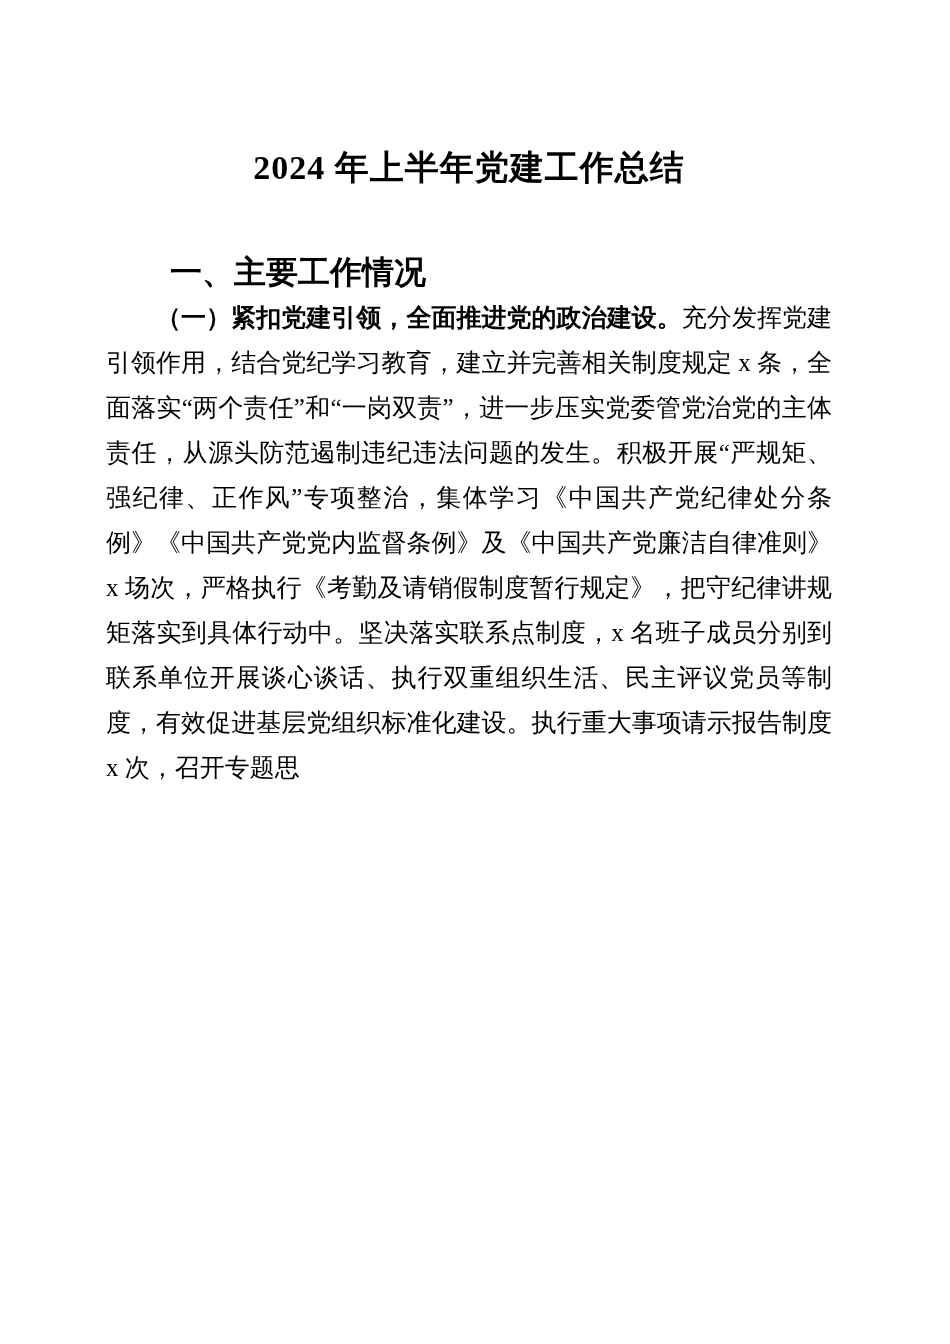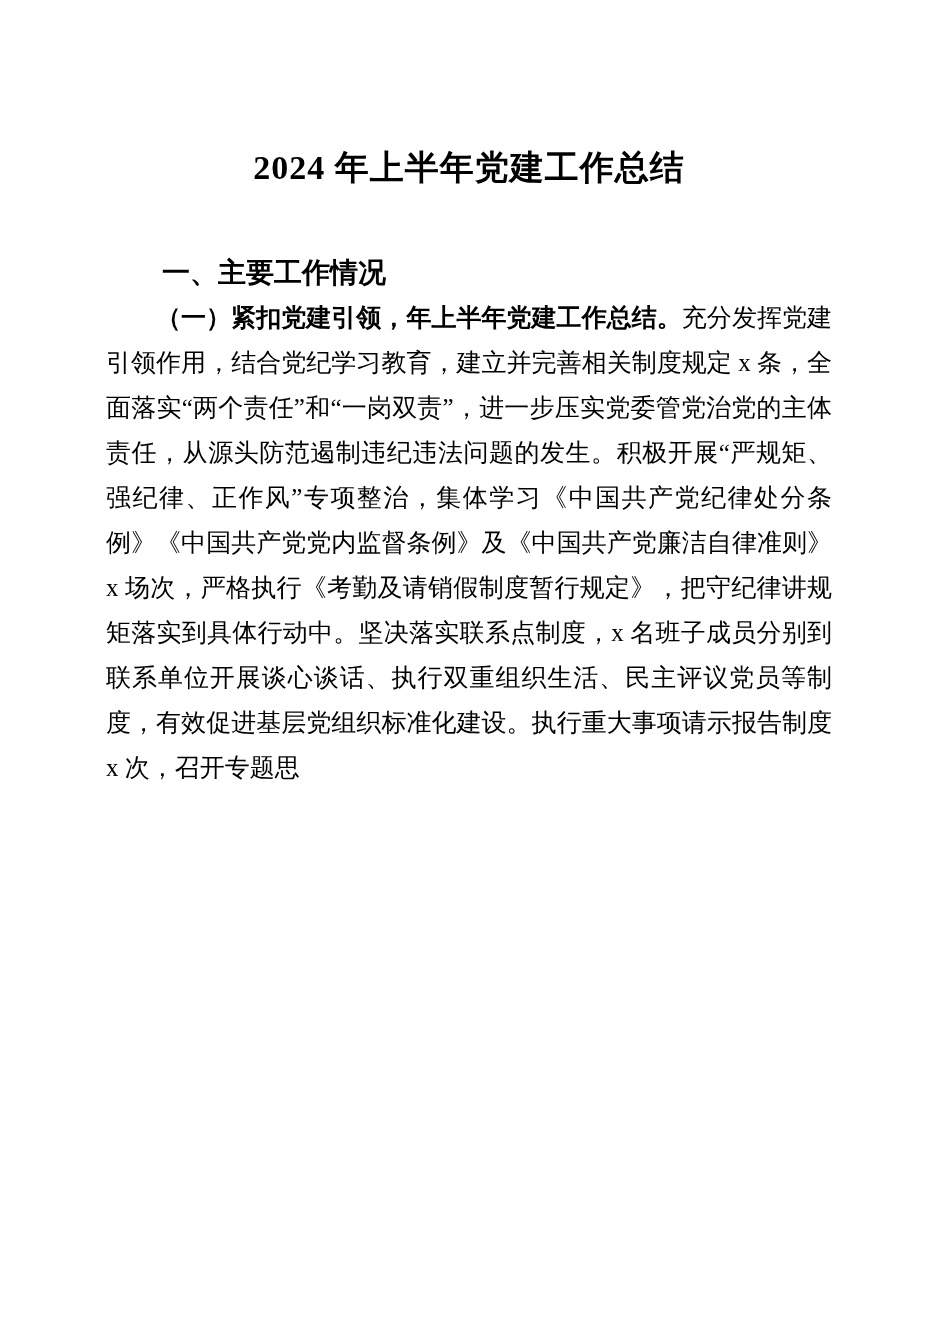--- a/index.html
+++ b/index.html
@@ -33,32 +33,32 @@
     line-height: 45px;
     text-align: justify;
     text-justify: inter-character;
     text-indent: 2em;
     margin: 0;
     word-break: break-all;
   }
   .section-heading {
     font-family: "Liberation Sans", "DejaVu Sans", sans-serif;
     font-weight: bold;
-    font-size: 28px;
+    font-size: 32px;
     line-height: 45px;
     text-indent: 2em;
     margin: 0;
   }
   .para-lead {
     font-weight: bold;
   }
 </style>
 </head>
 <body>
 
 <div class="page">
   <h1 class="doc-title">2024 年上半年党建工作总结</h1>
 
 
   <h2 class="section-heading">一、主要工作情况</h2>
 
-  <p class="body-para"><span class="para-lead">（一）紧扣党建引领，年上半年党建工作总结。</span><span>充分发挥党建引领作用，结合党纪学习教育，建立并完善相关制度规定 x 条，全面落实“两个责任”和“一岗双责”，进一步压实党委管党治党的主体责任，从源头防范遏制违纪违法问题的发生。积极开展“严规矩、强纪律、正作风”专项整治，集体学习《中国共产党纪律处分条例》《中国共产党党内监督条例》及《中国共产党廉洁自律准则》x 场次，严格执行《考勤及请销假制度暂行规定》，把守纪律讲规矩落实到具体行动中。坚决落实联系点制度，x 名班子成员分别到联系单位开展谈心谈话、执行双重组织生活、民主评议党员等制度，有效促进基层党组织标准化建设。执行重大事项请示报告制度 x 次，召开专题思</span></p>
+  <p class="body-para"><span class="para-lead">（一）紧扣党建引领，全面推进党的政治建设。</span><span>充分发挥党建引领作用，结合党纪学习教育，建立并完善相关制度规定 x 条，全面落实“两个责任”和“一岗双责”，进一步压实党委管党治党的主体责任，从源头防范遏制违纪违法问题的发生。积极开展“严规矩、强纪律、正作风”专项整治，集体学习《中国共产党纪律处分条例》《中国共产党党内监督条例》及《中国共产党廉洁自律准则》x 场次，严格执行《考勤及请销假制度暂行规定》，把守纪律讲规矩落实到具体行动中。坚决落实联系点制度，x 名班子成员分别到联系单位开展谈心谈话、执行双重组织生活、民主评议党员等制度，有效促进基层党组织标准化建设。执行重大事项请示报告制度 x 次，召开专题思</span></p>
 </div>
 
 </body></html>

